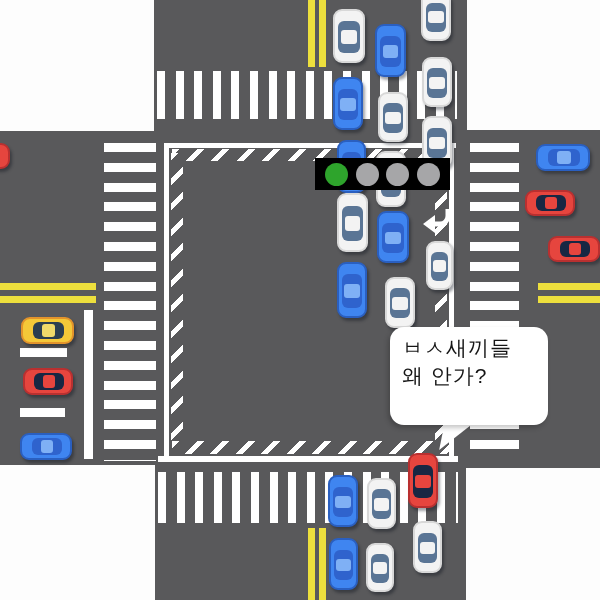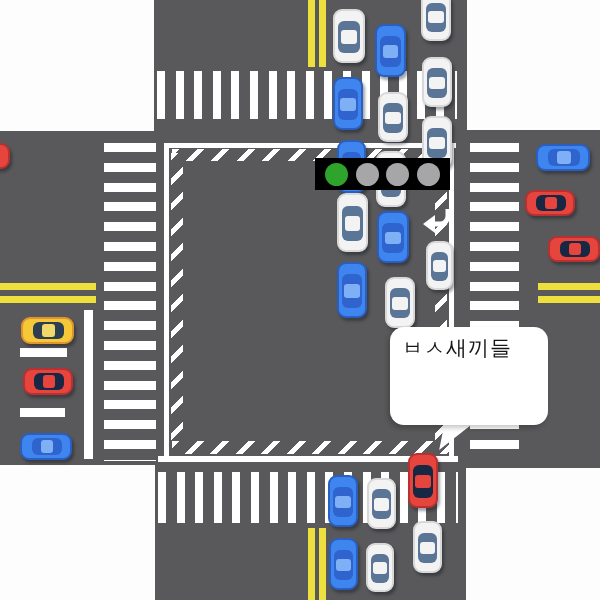--- a/index.html
+++ b/index.html
@@ -274,15 +274,16 @@
   <div class="traffic-light" id="light-bar">
       <div class="bulb green"></div>
       <div class="bulb off"></div>
       <div class="bulb off"></div>
       <div class="bulb off"></div>
     </div>
 
   <div class="bubble-tail"></div>
   <div class="speech-bubble">
     <div class="bubble-line">ㅂㅅ새끼들</div>
+    <div class="bubble-line">왜 안가?</div>
   </div>
 
 </div>
 
 </body></html>

